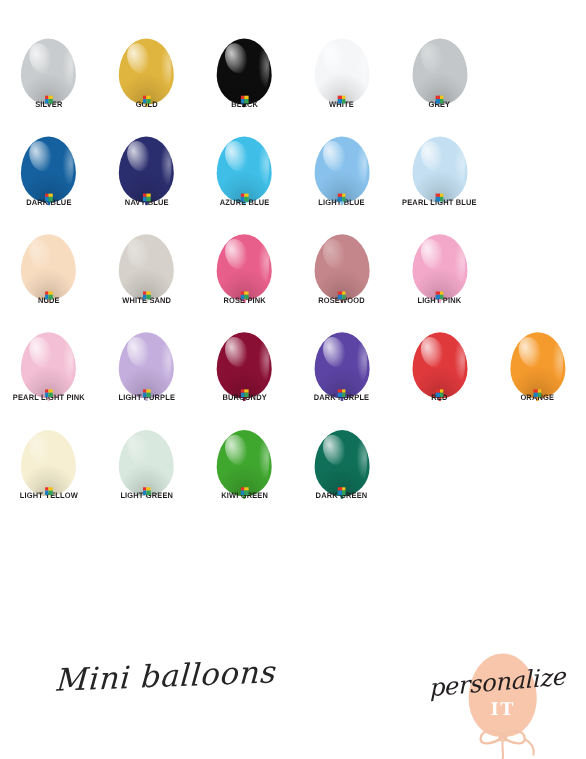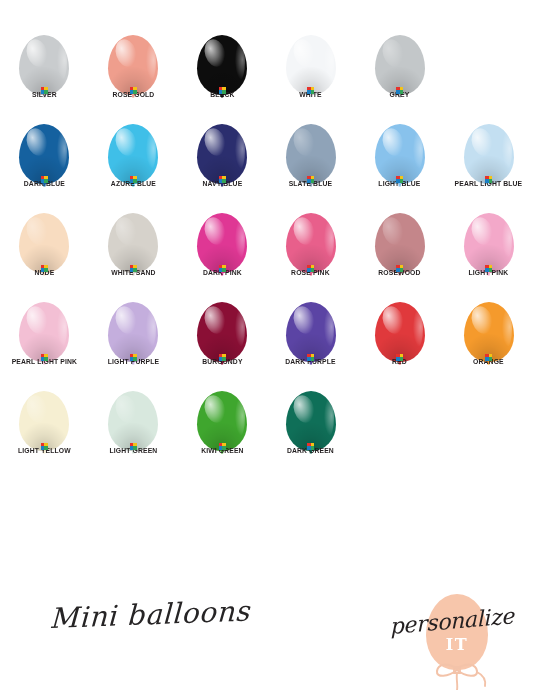--- a/index.html
+++ b/index.html
@@ -245,34 +245,34 @@
               <i class="q1" style="background: rgb(232, 49, 42);"></i>
               <i class="q2" style="background: rgb(244, 195, 22);"></i>
               <i class="q3" style="background: rgb(27, 127, 196);"></i>
               <i class="q4" style="background: rgb(51, 164, 87);"></i>
             </div>
           </div>
           <div class="label">SILVER</div>
         </div>
         <div class="cell">
           <div class="balloon-wrap">
-            <div class="balloon-body" style="background: rgb(239, 158, 141);">
-              <div class="shade"></div>
-              <div class="gloss"></div>
-              <div class="rim"></div>
-            </div>
-            <div class="balloon-neck" style="background: rgb(239, 158, 141);"></div>
-            <div class="clip">
-              <i class="q1" style="background: rgb(232, 49, 42);"></i>
-              <i class="q2" style="background: rgb(244, 195, 22);"></i>
-              <i class="q3" style="background: rgb(27, 127, 196);"></i>
-              <i class="q4" style="background: rgb(51, 164, 87);"></i>
-            </div>
-          </div>
-          <div class="label">ROSE GOLD</div>
+            <div class="balloon-body" style="background: rgb(224, 181, 63);">
+              <div class="shade"></div>
+              <div class="gloss"></div>
+              <div class="rim"></div>
+            </div>
+            <div class="balloon-neck" style="background: rgb(224, 181, 63);"></div>
+            <div class="clip">
+              <i class="q1" style="background: rgb(232, 49, 42);"></i>
+              <i class="q2" style="background: rgb(244, 195, 22);"></i>
+              <i class="q3" style="background: rgb(27, 127, 196);"></i>
+              <i class="q4" style="background: rgb(51, 164, 87);"></i>
+            </div>
+          </div>
+          <div class="label">GOLD</div>
         </div>
         <div class="cell">
           <div class="balloon-wrap">
             <div class="balloon-body" style="background: rgb(13, 13, 13);">
               <div class="shade"></div>
               <div class="gloss"></div>
               <div class="rim"></div>
             </div>
             <div class="balloon-neck" style="background: rgb(13, 13, 13);"></div>
             <div class="clip">
@@ -331,67 +331,51 @@
               <i class="q1" style="background: rgb(232, 49, 42);"></i>
               <i class="q2" style="background: rgb(244, 195, 22);"></i>
               <i class="q3" style="background: rgb(27, 127, 196);"></i>
               <i class="q4" style="background: rgb(51, 164, 87);"></i>
             </div>
           </div>
           <div class="label">DARK BLUE</div>
         </div>
         <div class="cell">
           <div class="balloon-wrap">
+            <div class="balloon-body" style="background: rgb(43, 46, 110);">
+              <div class="shade"></div>
+              <div class="gloss"></div>
+              <div class="rim"></div>
+            </div>
+            <div class="balloon-neck" style="background: rgb(43, 46, 110);"></div>
+            <div class="clip">
+              <i class="q1" style="background: rgb(232, 49, 42);"></i>
+              <i class="q2" style="background: rgb(244, 195, 22);"></i>
+              <i class="q3" style="background: rgb(27, 127, 196);"></i>
+              <i class="q4" style="background: rgb(51, 164, 87);"></i>
+            </div>
+          </div>
+          <div class="label">NAVY BLUE</div>
+        </div>
+        <div class="cell">
+          <div class="balloon-wrap">
             <div class="balloon-body" style="background: rgb(63, 191, 232);">
               <div class="shade"></div>
               <div class="gloss"></div>
               <div class="rim"></div>
             </div>
             <div class="balloon-neck" style="background: rgb(63, 191, 232);"></div>
             <div class="clip">
               <i class="q1" style="background: rgb(232, 49, 42);"></i>
               <i class="q2" style="background: rgb(244, 195, 22);"></i>
               <i class="q3" style="background: rgb(27, 127, 196);"></i>
               <i class="q4" style="background: rgb(51, 164, 87);"></i>
             </div>
           </div>
           <div class="label">AZURE BLUE</div>
-        </div>
-        <div class="cell">
-          <div class="balloon-wrap">
-            <div class="balloon-body" style="background: rgb(43, 46, 110);">
-              <div class="shade"></div>
-              <div class="gloss"></div>
-              <div class="rim"></div>
-            </div>
-            <div class="balloon-neck" style="background: rgb(43, 46, 110);"></div>
-            <div class="clip">
-              <i class="q1" style="background: rgb(232, 49, 42);"></i>
-              <i class="q2" style="background: rgb(244, 195, 22);"></i>
-              <i class="q3" style="background: rgb(27, 127, 196);"></i>
-              <i class="q4" style="background: rgb(51, 164, 87);"></i>
-            </div>
-          </div>
-          <div class="label">NAVY BLUE</div>
-        </div>
-        <div class="cell">
-          <div class="balloon-wrap">
-            <div class="balloon-body" style="background: rgb(143, 163, 184);">
-              <div class="shade"></div>
-              <div class="gloss" style="opacity: 0.45;"></div>
-            </div>
-            <div class="balloon-neck" style="background: rgb(143, 163, 184);"></div>
-            <div class="clip">
-              <i class="q1" style="background: rgb(232, 49, 42);"></i>
-              <i class="q2" style="background: rgb(244, 195, 22);"></i>
-              <i class="q3" style="background: rgb(27, 127, 196);"></i>
-              <i class="q4" style="background: rgb(51, 164, 87);"></i>
-            </div>
-          </div>
-          <div class="label">SLATE BLUE</div>
         </div>
         <div class="cell">
           <div class="balloon-wrap">
             <div class="balloon-body" style="background: rgb(136, 194, 236);">
               <div class="shade"></div>
               <div class="gloss"></div>
               <div class="rim"></div>
             </div>
             <div class="balloon-neck" style="background: rgb(136, 194, 236);"></div>
             <div class="clip">
@@ -446,37 +430,20 @@
             </div>
             <div class="balloon-neck" style="background: rgb(214, 210, 203);"></div>
             <div class="clip">
               <i class="q1" style="background: rgb(232, 49, 42);"></i>
               <i class="q2" style="background: rgb(244, 195, 22);"></i>
               <i class="q3" style="background: rgb(27, 127, 196);"></i>
               <i class="q4" style="background: rgb(51, 164, 87);"></i>
             </div>
           </div>
           <div class="label">WHITE SAND</div>
-        </div>
-        <div class="cell">
-          <div class="balloon-wrap">
-            <div class="balloon-body" style="background: rgb(223, 55, 148);">
-              <div class="shade"></div>
-              <div class="gloss"></div>
-              <div class="rim"></div>
-            </div>
-            <div class="balloon-neck" style="background: rgb(223, 55, 148);"></div>
-            <div class="clip">
-              <i class="q1" style="background: rgb(232, 49, 42);"></i>
-              <i class="q2" style="background: rgb(244, 195, 22);"></i>
-              <i class="q3" style="background: rgb(27, 127, 196);"></i>
-              <i class="q4" style="background: rgb(51, 164, 87);"></i>
-            </div>
-          </div>
-          <div class="label">DARK PINK</div>
         </div>
         <div class="cell">
           <div class="balloon-wrap">
             <div class="balloon-body" style="background: rgb(232, 95, 139);">
               <div class="shade"></div>
               <div class="gloss"></div>
               <div class="rim"></div>
             </div>
             <div class="balloon-neck" style="background: rgb(232, 95, 139);"></div>
             <div class="clip">

